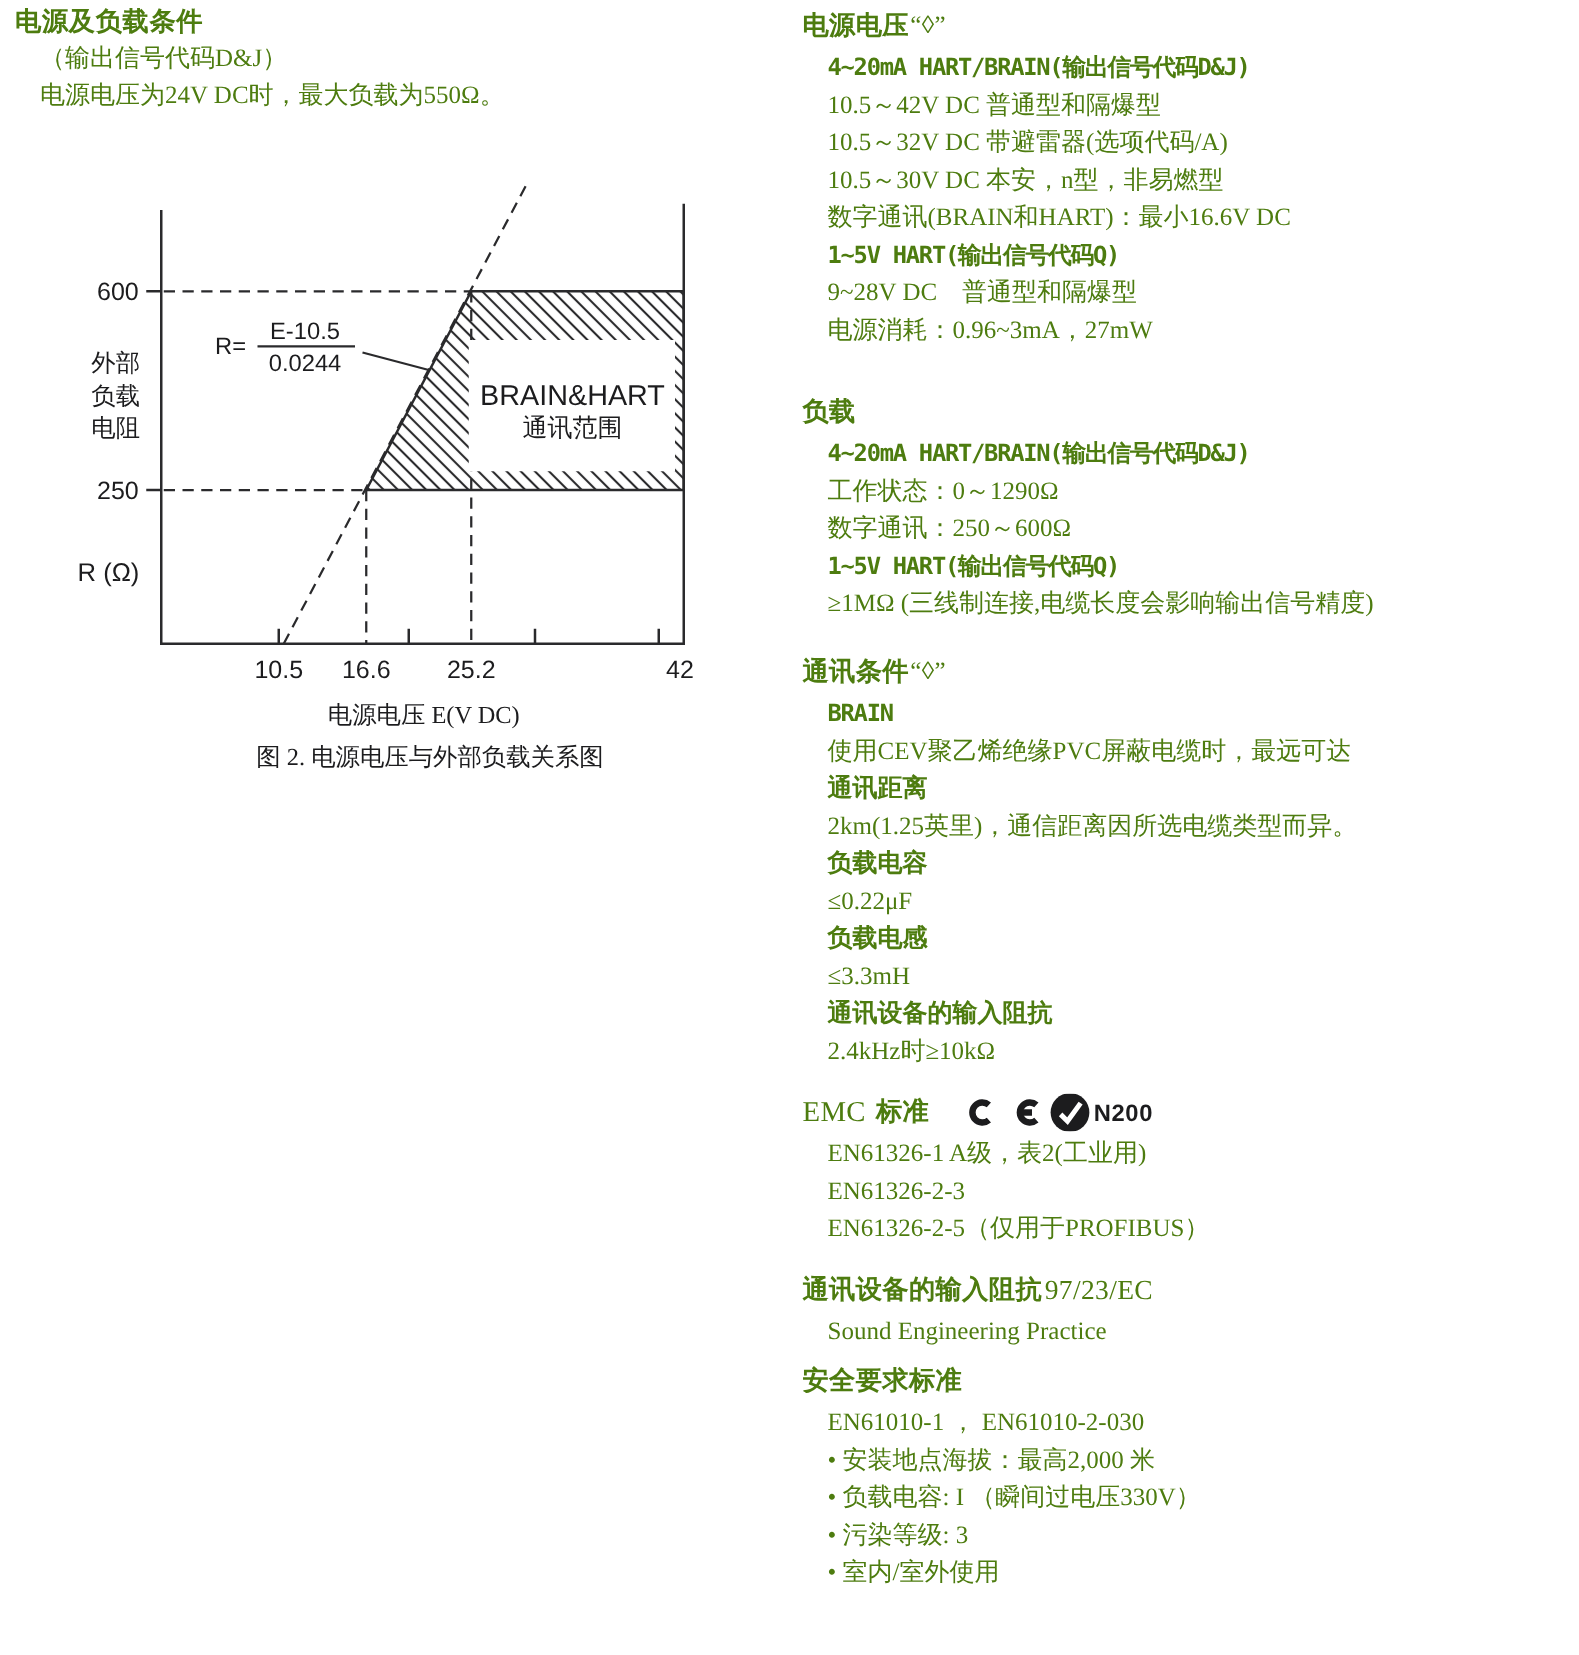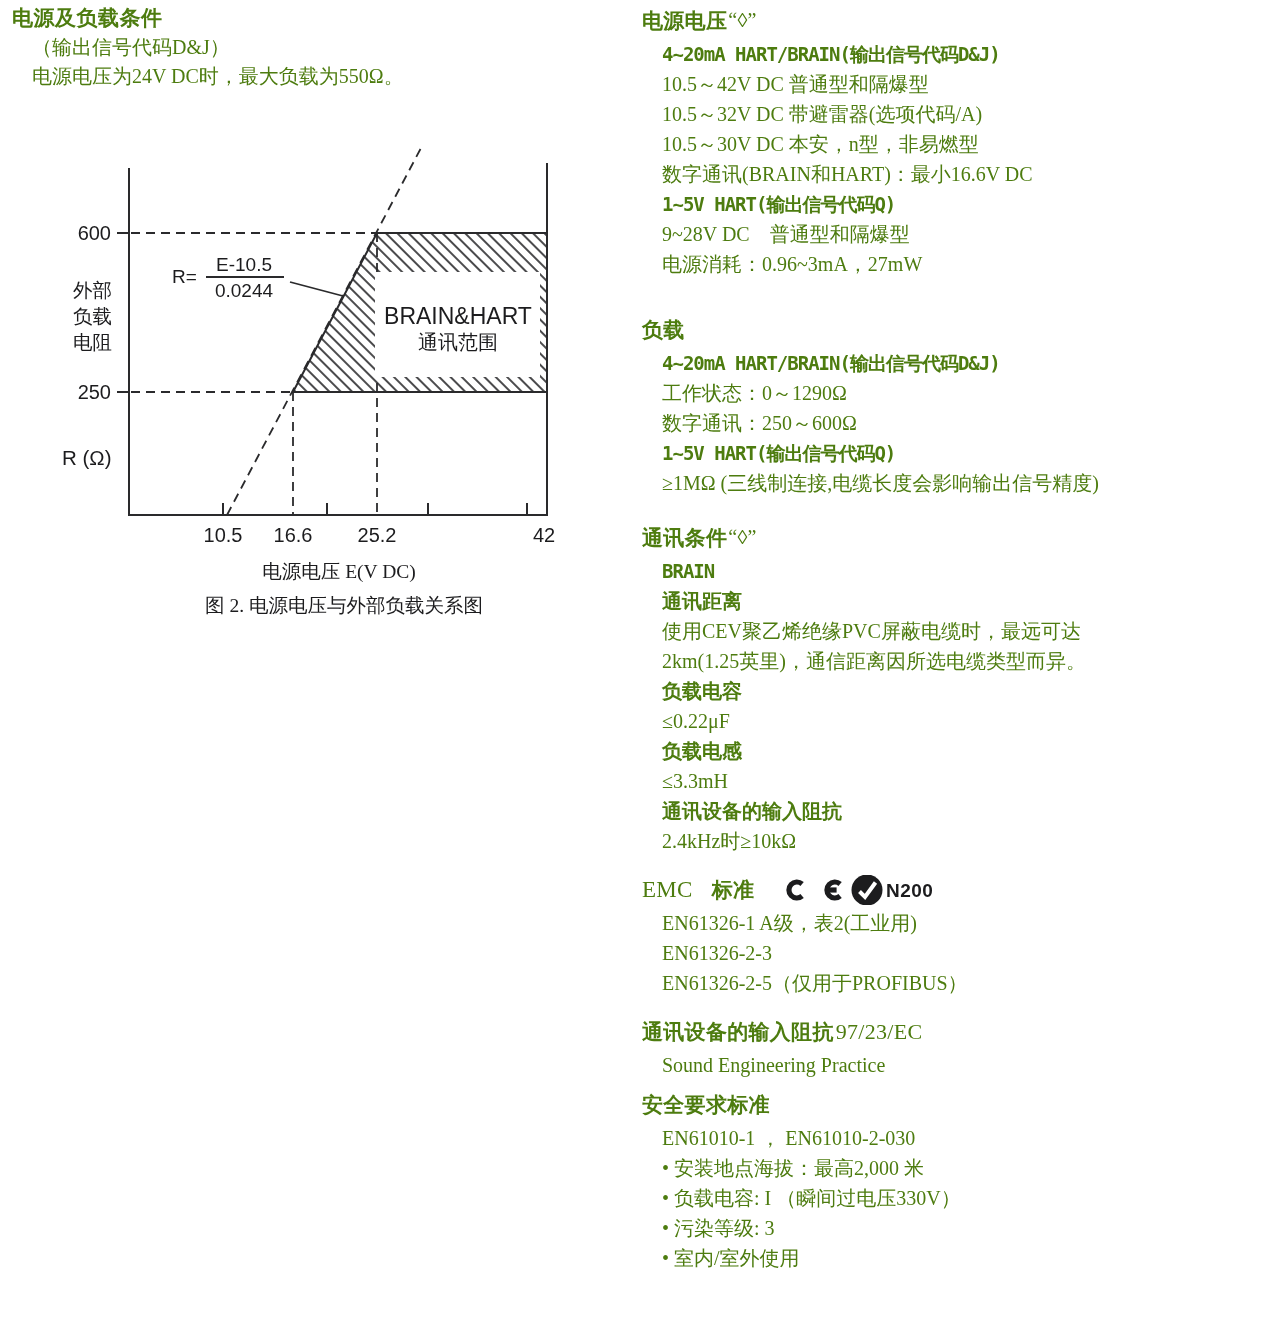--- a/index.html
+++ b/index.html
@@ -14,21 +14,21 @@
   .ax{stroke:#2a2a2c;stroke-width:2;fill:none;}
   .dash{stroke:#2a2a2c;stroke-width:1.8;fill:none;stroke-dasharray:9 6;}
   .thin{stroke:#2a2a2c;stroke-width:1.8;fill:none;}
   .sansT{font-family:"Liberation Sans","DejaVu Sans",sans-serif;fill:#1c1c1e;}
   .serT{font-family:"Liberation Serif","DejaVu Serif",serif;fill:#1c1c1e;}
   
   .right-col{position:absolute;left:642px;top:0;width:615px;}
   .sec-h{font:700 21px/37px "Liberation Sans","DejaVu Sans",sans-serif;letter-spacing:.3px;
          display:flex;align-items:center;white-space:nowrap;}
   .hq{font:400 20px "Liberation Serif","DejaVu Serif",serif;font-weight:400;margin-left:1px;}
-  .hlat{font:400 23px "Liberation Serif","DejaVu Serif",serif;margin-right:19px;text-align:center;}
+  .hlat{font:400 23px "Liberation Serif","DejaVu Serif",serif;margin-right:8px;text-align:center;}
   .hser{font:400 22px "Liberation Serif","DejaVu Serif",serif;margin-left:2px;}
   .sec .ln{padding-left:20px;white-space:nowrap;}
   .body{font:400 20px/30px "Liberation Serif","DejaVu Serif",serif;}
   .mono{font:700 19px/30px "DejaVu Sans Mono","Liberation Mono",monospace;letter-spacing:-1px;}
   .bsub{font:700 20px/30px "Liberation Sans","DejaVu Sans",sans-serif;}
   .mt-s2{margin-top:32px}.mt-s3{margin-top:21px}.mt-s4{margin-top:15px}
   .mt-s5{margin-top:15px}.mt-s6{margin-top:6px}
   .marks{margin-left:26px;flex:0 0 auto;}
   .mk{fill:none;stroke:#1c1c1e;stroke-width:5.2;}
   .n200{font:800 19px "Liberation Sans","DejaVu Sans",sans-serif;letter-spacing:.5px;fill:#1c1c1e;}
@@ -129,22 +129,22 @@
       <div class="ln mono">1~5V HART(输出信号代码Q)</div>
       <div class="ln body">≥1MΩ (三线制连接,电缆长度会影响输出信号精度)</div>
     </div>
 
     <div class="sec mt-s3">
       <div class="sec-h">
         <span>通讯条件</span>
           <span class="hq">“◊”</span>
       </div>
       <div class="ln mono">BRAIN</div>
+      <div class="ln body">使用CEV聚乙烯绝缘PVC屏蔽电缆时，最远可达</div>
       <div class="ln bsub">通讯距离</div>
-      <div class="ln body">使用CEV聚乙烯绝缘PVC屏蔽电缆时，最远可达</div>
       <div class="ln body">2km(1.25英里)，通信距离因所选电缆类型而异。</div>
       <div class="ln bsub">负载电容</div>
       <div class="ln body">≤0.22μF</div>
       <div class="ln bsub">负载电感</div>
       <div class="ln body">≤3.3mH</div>
       <div class="ln bsub">通讯设备的输入阻抗</div>
       <div class="ln body">2.4kHz时≥10kΩ</div>
     </div>
 
     <div class="sec mt-s4">

